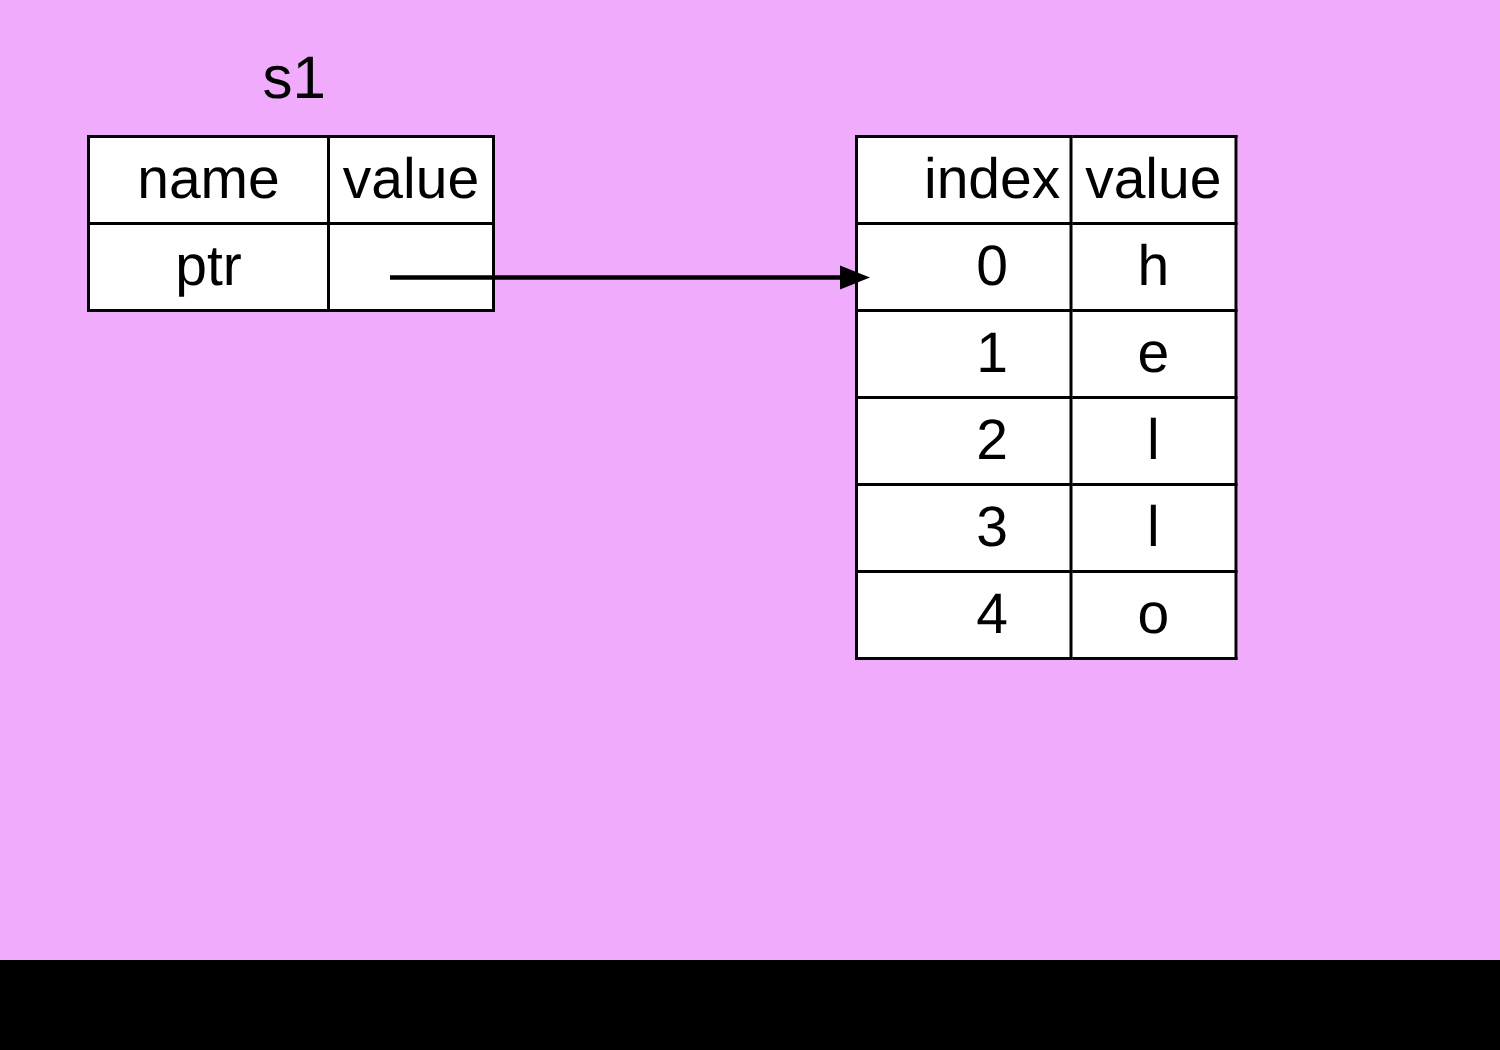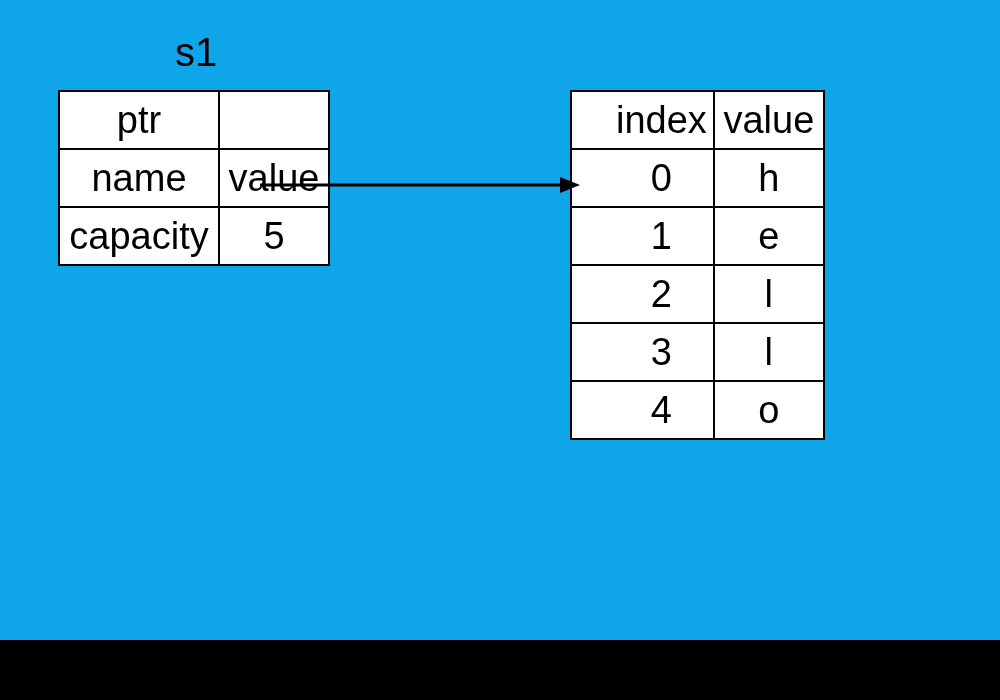--- a/index.html
+++ b/index.html
@@ -9,21 +9,21 @@
       background: #000;
       position: relative;
       font-family: Arial, Helvetica, sans-serif;
       font-size: 38px;
       color: #000;
     }
     .panel {
       position: absolute;
       top: 0;
       left: 0;
-      background: #0ea5e9;
+      background: #f0abfc;
       width: 1000px;
       height: 640px;
     }
     .title {
       position: absolute;
       top: 30px;
       left: 175px;
       font-size: 40px;
     }
     .table {
@@ -57,30 +57,26 @@
 </head>
 <body>
 
 <div class="panel">
 
   <div class="title">s1</div>
 
   <table id="left-table" class="table">
     <tbody>
         <tr>
-      <td class="col-name">ptr</td>
-      <td class="col-val"></td>
-    </tr>
-    <tr>
       <td class="col-name">name</td>
       <td class="col-val">value</td>
     </tr>
     <tr>
-      <td class="col-name">capacity</td>
-      <td class="col-val">5</td>
+      <td class="col-name">ptr</td>
+      <td class="col-val"></td>
     </tr>
   </tbody>
     </table>
 
   <table id="right-table" class="table">
     <tbody>
         <tr>
       <td class="col-idx">index</td>
       <td class="col-val">value</td>
     </tr>

